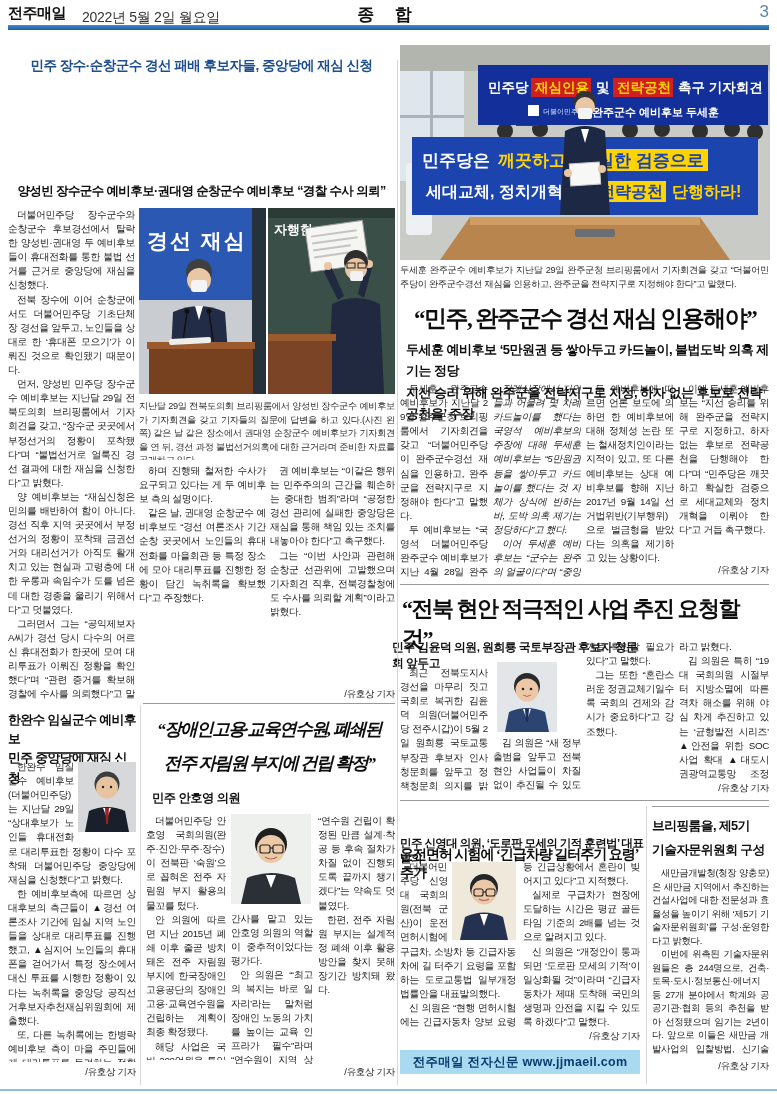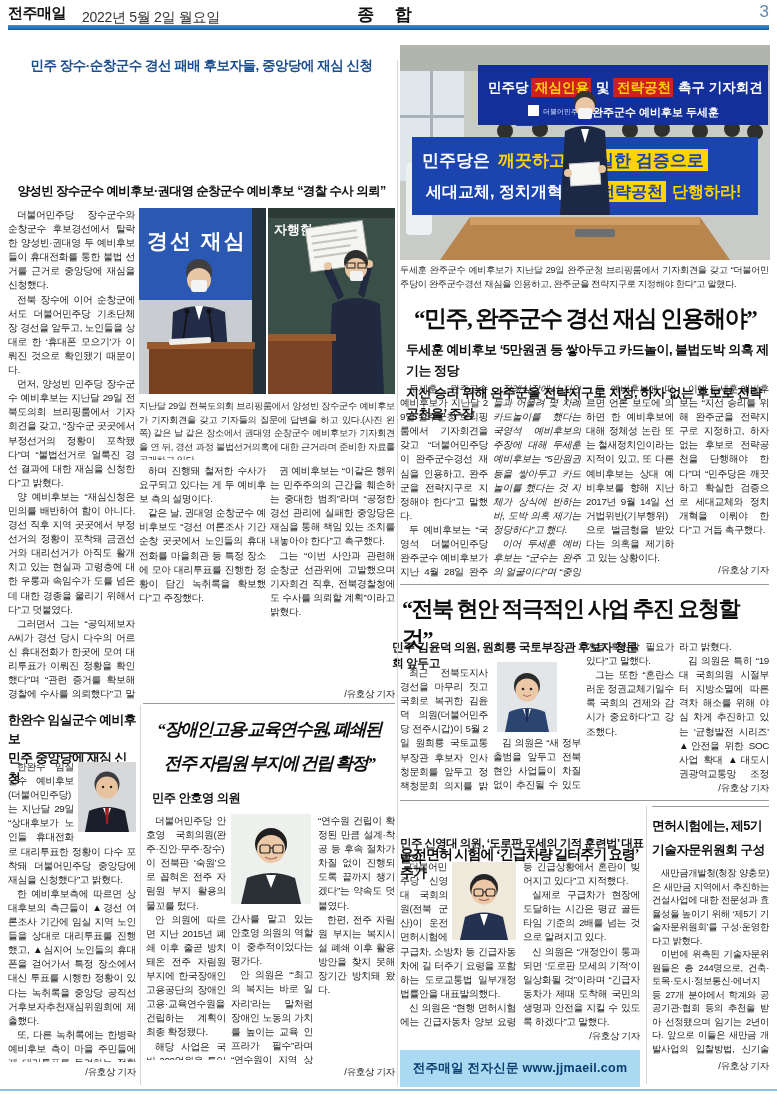--- a/index.html
+++ b/index.html
@@ -302,21 +302,21 @@
       <path d="M10,90 L16,64 Q40,54 64,64 L70,90 Z" fill="#2b2f36"></path>
       <polygon points="35,61 45,61 40,74" fill="#ffffff"></polygon>
     </svg>
     <div class="bt" style="width:82px;height:152px;margin-top:8px;">
       <p style="text-indent:0;">간사를 맡고 있는 안호영 의원의 역할이 중추적이었다는 평가다.</p>
       <p>안 의원은 “‘최고의 복지는 바로 일자리’라는 말처럼 장애인 노동의 가치를 높이는 교육 인프라가 필수”라며 “연수원이 지역 상생의 거점이 되도록 하겠다”고 말했다.</p>
     </div>
   </div>
   <div class="abs bt" style="left:318px;top:814px;width:77px;height:246px;">
     <p style="text-indent:0;">“연수원 건립이 확정된 만큼 설계·착공 등 후속 절차가 차질 없이 진행되도록 끝까지 챙기겠다”는 약속도 덧붙였다.</p>
-    <p>한편, 전주 자림원 부지는 복지시설 폐쇄 이후 활용 방안을 찾지 못해 장기간 방치돼 왔다.</p>
+    <p>한편, 전주 자림원 부지는 설계적정 폐쇄 이후 활용 방안을 찾지 못해 장기간 방치돼 왔다.</p>
   </div>
   <div class="abs byline" style="left:318px;top:1066px;width:77px;">/유호상 기자</div>
 
   <div class="abs h6 serif" style="left:400px;top:810px;width:245px;">운전면허 시험에 ‘긴급차량 길터주기 요령’ 추가</div>
   <div class="abs" style="left:400px;top:836px;width:245px;font-size:11.5px;font-weight:bold;letter-spacing:-0.6px;">민주 신영대 의원, ‘도로판 모세의 기적 훈련법’ 대표발의</div>
   <div class="abs bt" style="left:400px;top:860px;width:116px;height:168px;">
     <svg width="64" height="78" viewBox="0 0 64 78" style="float:right;margin:2px 0 3px 4px;">
       <rect width="64" height="78" fill="#efe9dc"></rect>
       <circle cx="32" cy="26" r="14" fill="#252528"></circle>
       <circle cx="32" cy="30" r="12.5" fill="#ecc8a6"></circle>
@@ -330,27 +330,27 @@
     <p>더불어민주당 신영대 국회의원(전북 군산)이 운전면허시험에 구급차, 소방차 등 긴급자동차에 길 터주기 요령을 포함하는 도로교통법 일부개정법률안을 대표발의했다.</p>
     <p>신 의원은 “현행 면허시험에는 긴급자동차 양보 요령 교육이 부족해 화재·응급환자 이송</p>
   </div>
   <div class="abs bt" style="left:523px;top:860px;width:117px;height:168px;">
     <p style="text-indent:0;">등 긴급상황에서 혼란이 빚어지고 있다”고 지적했다.</p>
     <p>실제로 구급차가 현장에 도달하는 시간은 평균 골든타임 기준의 2배를 넘는 것으로 알려지고 있다.</p>
     <p>신 의원은 “개정안이 통과되면 ‘도로판 모세의 기적’이 일상화될 것”이라며 “긴급자동차가 제때 도착해 국민의 생명과 안전을 지킬 수 있도록 하겠다”고 말했다.</p>
   </div>
   <div class="abs byline" style="left:523px;top:1030px;width:117px;">/유호상 기자</div>
 
-  <div class="abs footer-banner" style="left:400px;top:1050px;width:240px;height:37px;">전주매일 전자신문  www.jjmaeil.com</div>
+  <div class="abs footer-banner" style="left:400px;top:1050px;width:240px;height:24px;">전주매일 전자신문  www.jjmaeil.com</div>
 
   <div class="abs vr" style="left:646px;top:806px;height:278px;"></div>
 
   <div class="abs hr" style="left:652px;top:806px;width:117px;"></div>
   <div class="abs h4" style="left:652px;top:814px;width:117px;line-height:1.85;">
-    <div>면허시험에는, 제5기</div>
+    <div>브리핑룸을, 제5기</div>
     <div>기술자문위원회 구성</div>
   </div>
   <div class="abs bt" style="left:652px;top:866px;width:117px;height:192px;font-size:9.4px;">
     <p>새만금개발청(청장 양충모)은 새만금 지역에서 추진하는 건설사업에 대한 전문성과 효율성을 높이기 위해 ‘제5기 기술자문위원회’를 구성·운영한다고 밝혔다.</p>
     <p>이번에 위촉된 기술자문위원들은 총 244명으로, 건축·토목·도시·정보통신·에너지 등 27개 분야에서 학계와 공공기관·협회 등의 추천을 받아 선정됐으며 임기는 2년이다. 앞으로 이들은 새만금 개발사업의 입찰방법, 신기술 선정·활용, 설계적정, 정밀안전 진단 등에 관한 자문과 심의를 맡게 된다.</p>
 
   </div>
   <div class="abs byline" style="left:652px;top:1060px;width:117px;">/유호상 기자</div>
 
   <div class="abs bottom-rule" style="left:0;top:1089px;width:777px;"></div>

